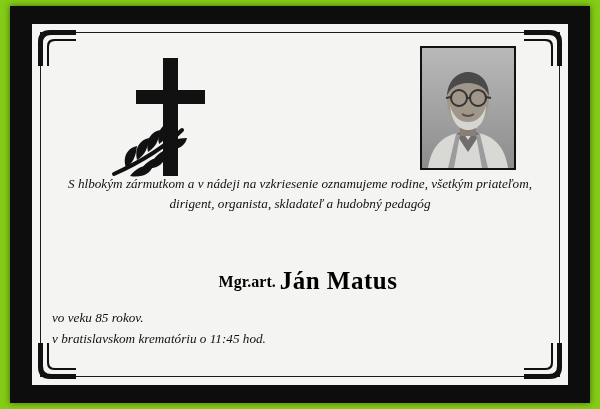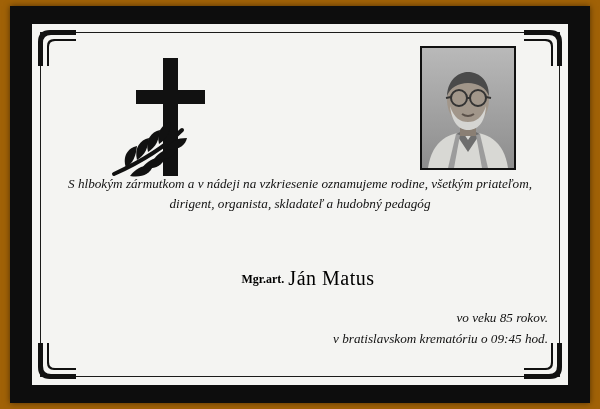--- a/index.html
+++ b/index.html
@@ -4,21 +4,21 @@
 <style>
   html, body {
     margin: 0;
     padding: 0;
     background: #ffffff;
   }
   #page {
     position: relative;
     width: 600px;
     height: 409px;
-    background: #a16207;
+    background: #84cc16;
     overflow: hidden;
     font-family: "Liberation Serif", serif;
   }
   
   .outer-frame {
     position: absolute;
     left: 10px;
     top: 6px;
     right: 10px;
     bottom: 6px;
@@ -92,36 +92,36 @@
   .name-block {
     position: absolute;
     left: 0;
     right: 0;
     top: 243px;
     text-align: center;
     color: #000;
   }
   .name-title {
     font-weight: bold;
-    font-size: 12px;
+    font-size: 16px;
     font-style: normal;
     vertical-align: 2px;
     margin-left: 16px;
   }
   .name-main {
-    font-weight: normal;
-    font-size: 20px;
+    font-weight: bold;
+    font-size: 25px;
     letter-spacing: 0.5px;
   }
   .after-name {
     position: absolute;
     left: 20px;
     right: 20px;
     top: 283px;
-    text-align: right;
+    text-align: left;
     color: #111;
     font-style: italic;
     font-size: 13.2px;
     line-height: 1.6;
   }
 </style>
 </head>
 <body>
 
 <div id="page">
@@ -214,18 +214,18 @@
         <div class="line">dirigent, organista, skladateľ a hudobný pedagóg</div>
       </div>
 
       <div class="name-block">
         <span class="name-title">Mgr.art.</span>
         <span class="name-main">Ján Matus</span>
       </div>
 
       <div class="after-name">
         <div class="line">vo veku 85 rokov.</div>
-        <div class="line">v bratislavskom krematóriu o 09:45 hod.</div>
+        <div class="line">v bratislavskom krematóriu o 11:45 hod.</div>
       </div>
 
     </div>
   </div>
 </div>
 
 </body></html>

